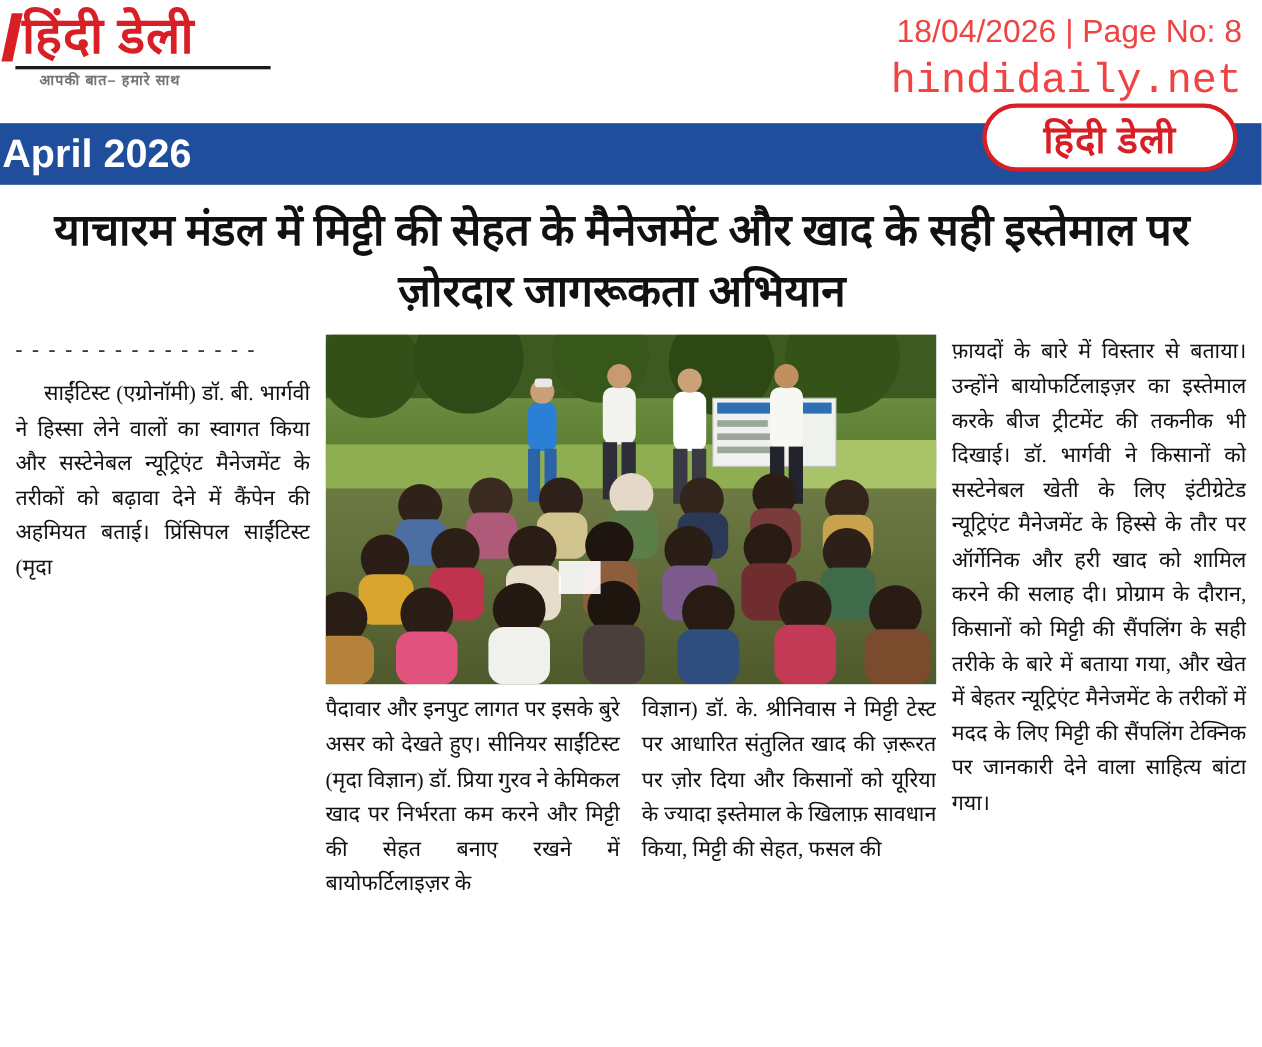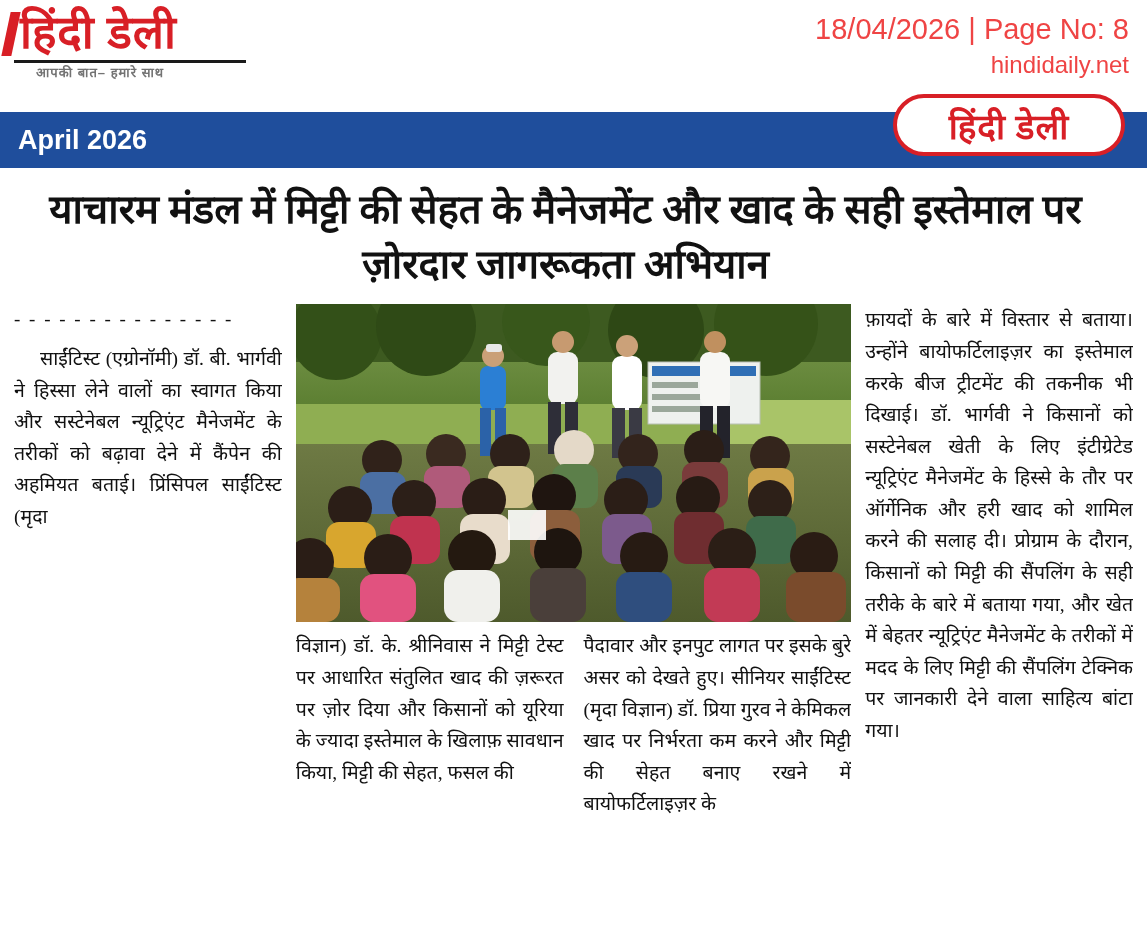--- a/index.html
+++ b/index.html
@@ -64,35 +64,35 @@
     letter-spacing: 1px;
     padding-left: 22px;
   }
   .issue-meta {
     text-align: right;
     font-size: 29px;
     color: #ef4444;
     line-height: 1.35;
     font-family: "Liberation Sans", sans-serif;
   }
-  .issue-meta .line2 { font-size: 24px; }
+  .issue-meta .line2 { font-size: 38px; font-family: Liberation Mono, monospace; }
 
   
   .blue-bar {
     position: relative;
     height: 56px;
     background: #1f4e9c;
     display: flex;
     align-items: center;
   }
   .blue-bar .month {
     color: #ffffff;
-    font-size: 27px;
-    font-weight: bold;
-    padding-left: 18px;
+    font-size: 36px;
+    font-weight: bold;
+    padding-left: 2px;
   }
   .badge {
     position: absolute;
     right: 22px;
     top: -18px;
     width: 232px;
     height: 62px;
     background: #ffffff;
     border: 4px solid #d81f26;
     border-radius: 32px;
@@ -327,24 +327,24 @@
               <rect x="490" y="268" width="60" height="50" rx="14" fill="#7a4b2c"></rect>
             <circle cx="14" cy="258" r="24" fill="#2a1d16"></circle>
               <rect x="-12" y="274" width="56" height="44" rx="14" fill="#b5823c"></rect>
           </g>
 
           <rect x="212" y="206" width="38" height="30" fill="#ffffff" opacity="0.9"></rect>
         </svg>
       </div>
       <div class="mid-cols">
         <div class="subcol">
-          <p class="noind">विज्ञान) डॉ. के. श्रीनिवास ने मिट्टी टेस्ट पर आधारित संतुलित खाद की ज़रूरत पर ज़ोर दिया और किसानों को यूरिया के ज्यादा इस्तेमाल के खिलाफ़ सावधान किया, मिट्टी की सेहत, फसल की</p>
+          <p class="noind">पैदावार और इनपुट लागत पर इसके बुरे असर को देखते हुए। सीनियर साईंटिस्ट (मृदा विज्ञान) डॉ. प्रिया गुरव ने केमिकल खाद पर निर्भरता कम करने और मिट्टी की सेहत बनाए रखने में बायोफर्टिलाइज़र के</p>
         </div>
         <div class="subcol">
-          <p class="noind">पैदावार और इनपुट लागत पर इसके बुरे असर को देखते हुए। सीनियर साईंटिस्ट (मृदा विज्ञान) डॉ. प्रिया गुरव ने केमिकल खाद पर निर्भरता कम करने और मिट्टी की सेहत बनाए रखने में बायोफर्टिलाइज़र के</p>
+          <p class="noind">विज्ञान) डॉ. के. श्रीनिवास ने मिट्टी टेस्ट पर आधारित संतुलित खाद की ज़रूरत पर ज़ोर दिया और किसानों को यूरिया के ज्यादा इस्तेमाल के खिलाफ़ सावधान किया, मिट्टी की सेहत, फसल की</p>
         </div>
       </div>
     </div>
 
     <div class="col">
       <p class="noind">फ़ायदों के बारे में विस्तार से बताया। उन्होंने बायोफर्टिलाइज़र का इस्तेमाल करके बीज ट्रीटमेंट की तकनीक भी दिखाई। डॉ. भार्गवी ने किसानों को सस्टेनेबल खेती के लिए इंटीग्रेटेड न्यूट्रिएंट मैनेजमेंट के हिस्से के तौर पर ऑर्गेनिक और हरी खाद को शामिल करने की सलाह दी। प्रोग्राम के दौरान, किसानों को मिट्टी की सैंपलिंग के सही तरीके के बारे में बताया गया, और खेत में बेहतर न्यूट्रिएंट मैनेजमेंट के तरीकों में मदद के लिए मिट्टी की सैंपलिंग टेक्निक पर जानकारी देने वाला साहित्य बांटा गया।</p>
     </div>
   </div>
 
   <div class="bottom-cut">

